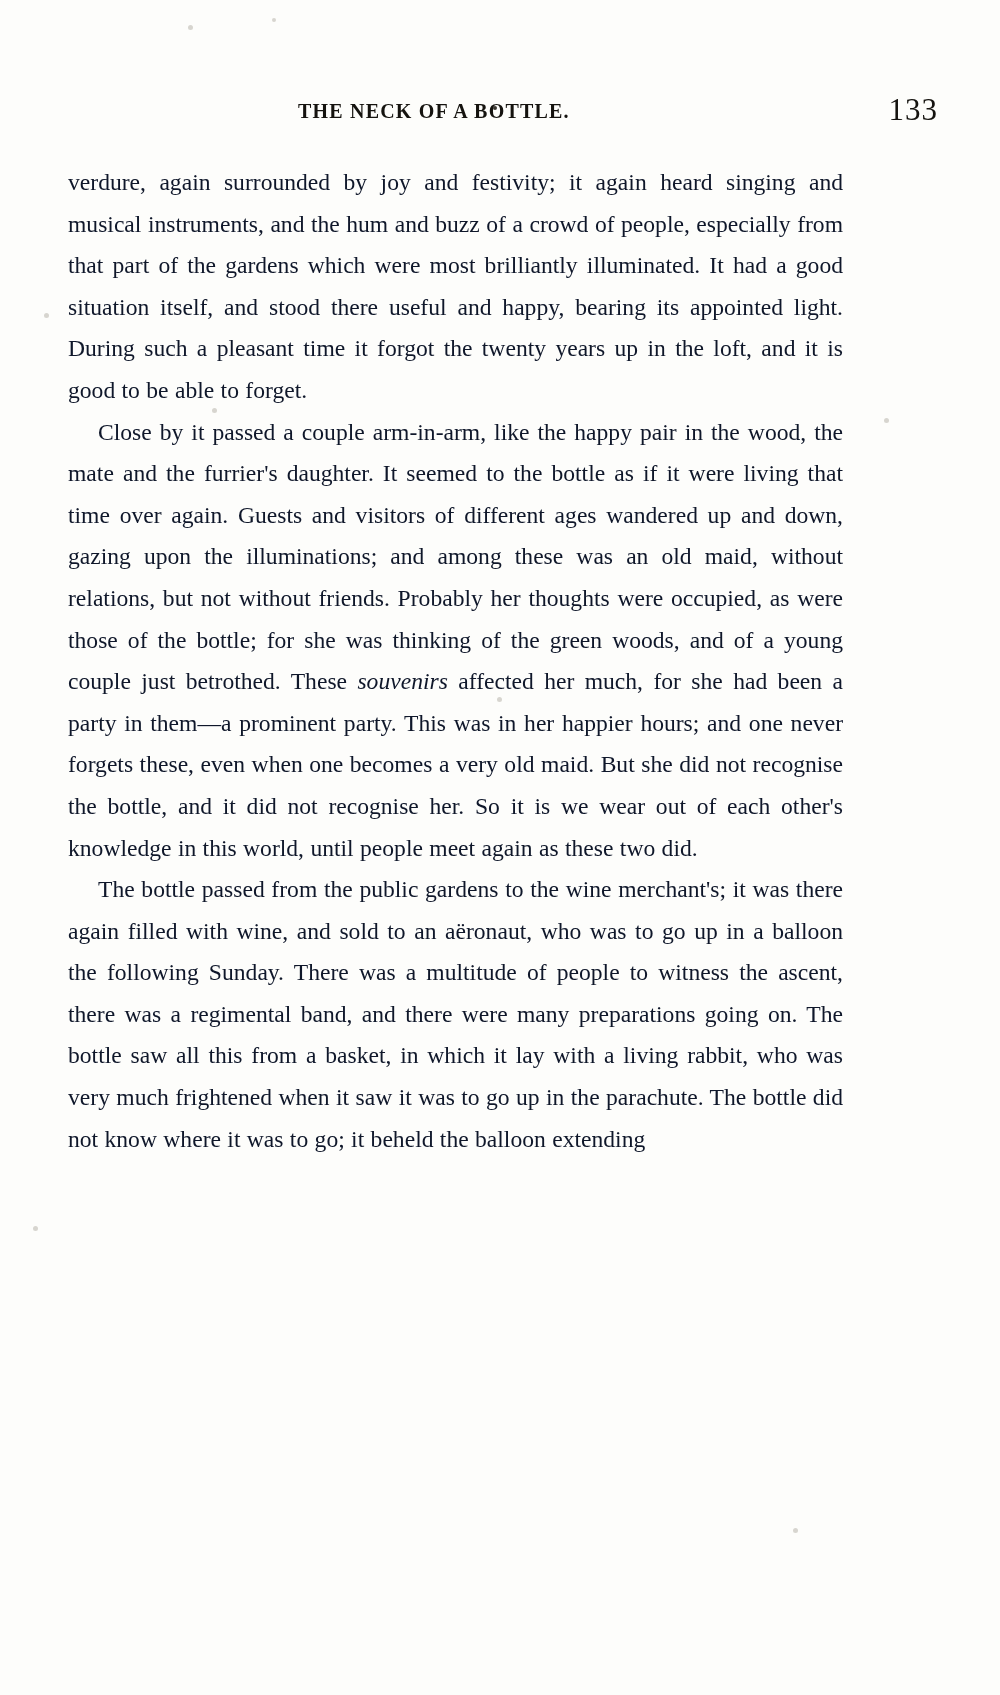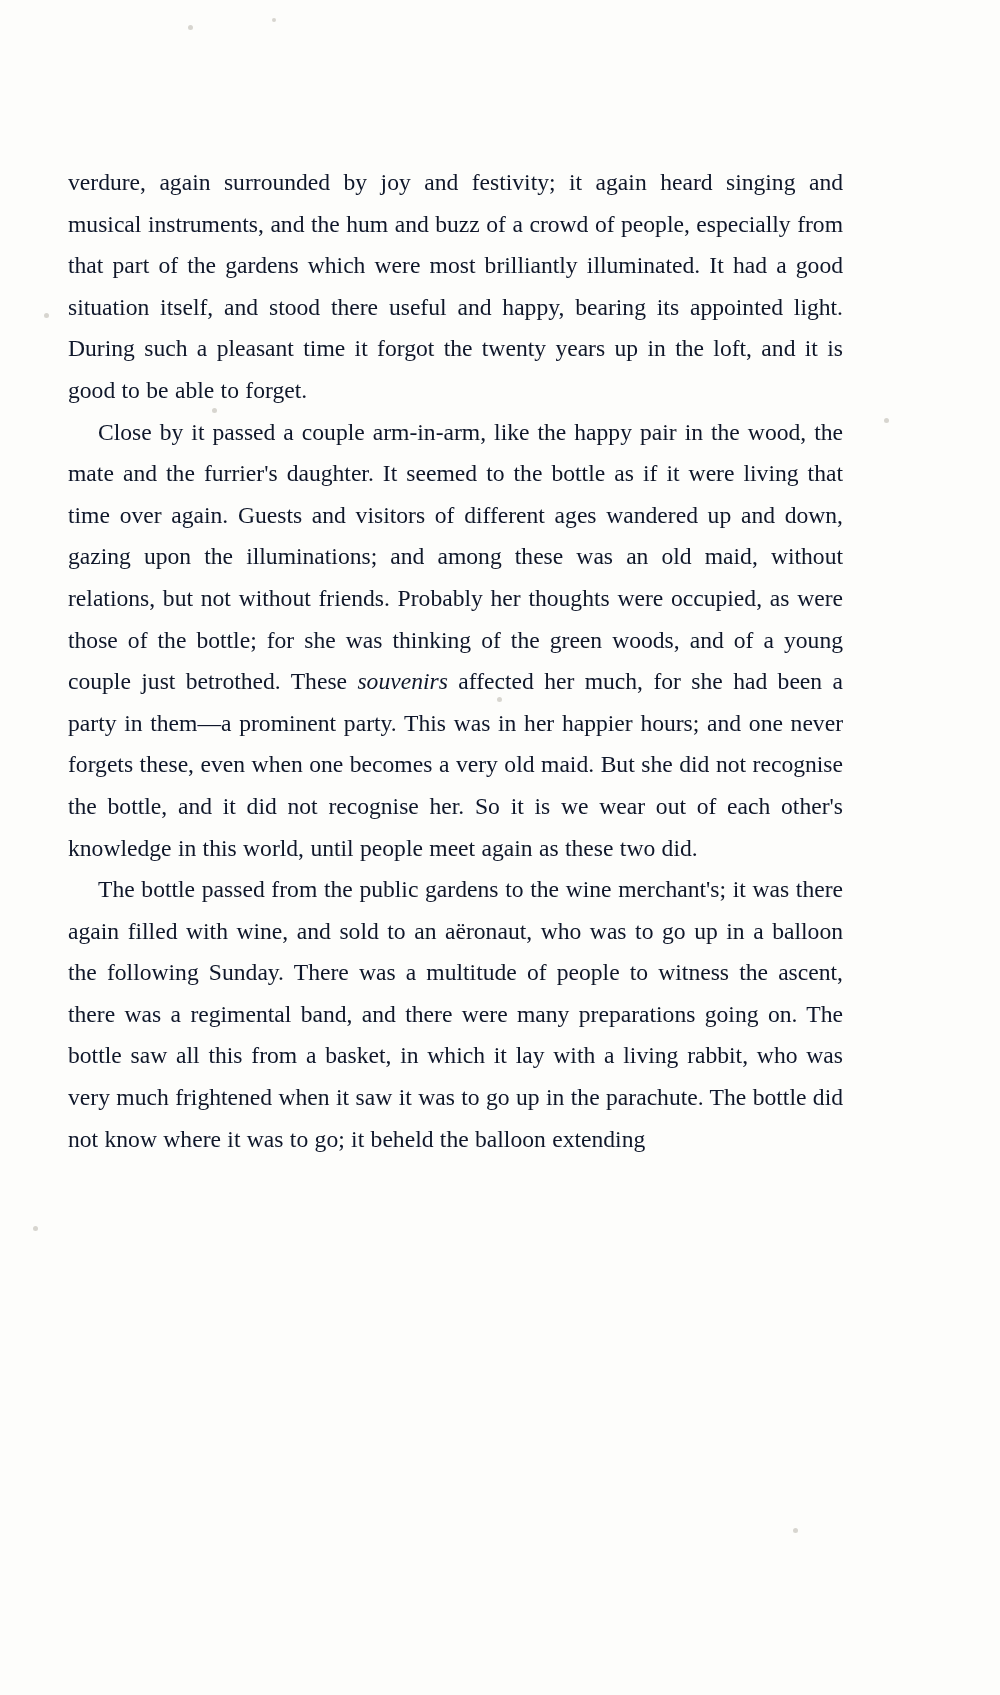--- a/index.html
+++ b/index.html
@@ -98,20 +98,25 @@
 
   <div class="speck" style="left:188px;top:25px;width:5px;height:5px;"></div>
   <div class="speck" style="left:272px;top:18px;width:4px;height:4px;"></div>
   <div class="speck" style="left:44px;top:313px;width:5px;height:5px;"></div>
   <div class="speck" style="left:212px;top:408px;width:5px;height:5px;"></div>
   <div class="speck" style="left:884px;top:418px;width:5px;height:5px;"></div>
   <div class="speck" style="left:497px;top:697px;width:5px;height:5px;"></div>
   <div class="speck" style="left:33px;top:1226px;width:5px;height:5px;"></div>
   <div class="speck" style="left:793px;top:1528px;width:5px;height:5px;"></div>
 
+  <div class="header">
+    <div class="running-head">THE NECK OF A BOTTLE.</div>
+    <div class="header-dot"></div>
+    <div class="folio">133</div>
+  </div>
 
   <div class="textblock">
     <p>verdure, again surrounded by joy and festivity; it again heard singing and musical instruments, and the hum and buzz of a crowd of people, especially from that part of the gardens which were most brilliantly illuminated. It had a good situation itself, and stood there useful and happy, bearing its appointed light. During such a pleasant time it forgot the twenty years up in the loft, and it is good to be able to forget.</p>
     <p class="ind">Close by it passed a couple arm-in-arm, like the happy pair in the wood, the mate and the furrier's daughter. It seemed to the bottle as if it were living that time over again. Guests and visitors of different ages wandered up and down, gazing upon the illuminations; and among these was an old maid, without relations, but not without friends. Probably her thoughts were occupied, as were those of the bottle; for she was thinking of the green woods, and of a young couple just betrothed. These <i>souvenirs</i> affected her much, for she had been a party in them—a prominent party. This was in her happier hours; and one never forgets these, even when one becomes a very old maid. But she did not recognise the bottle, and it did not recognise her. So it is we wear out of each other's knowledge in this world, until people meet again as these two did.</p>
     <p class="ind">The bottle passed from the public gardens to the wine merchant's; it was there again filled with wine, and sold to an aëronaut, who was to go up in a balloon the following Sunday. There was a multitude of people to witness the ascent, there was a regimental band, and there were many preparations going on. The bottle saw all this from a basket, in which it lay with a living rabbit, who was very much frightened when it saw it was to go up in the parachute. The bottle did not know where it was to go; it beheld the balloon extending</p>
   </div>
 
 </div>
 
 </body></html>

